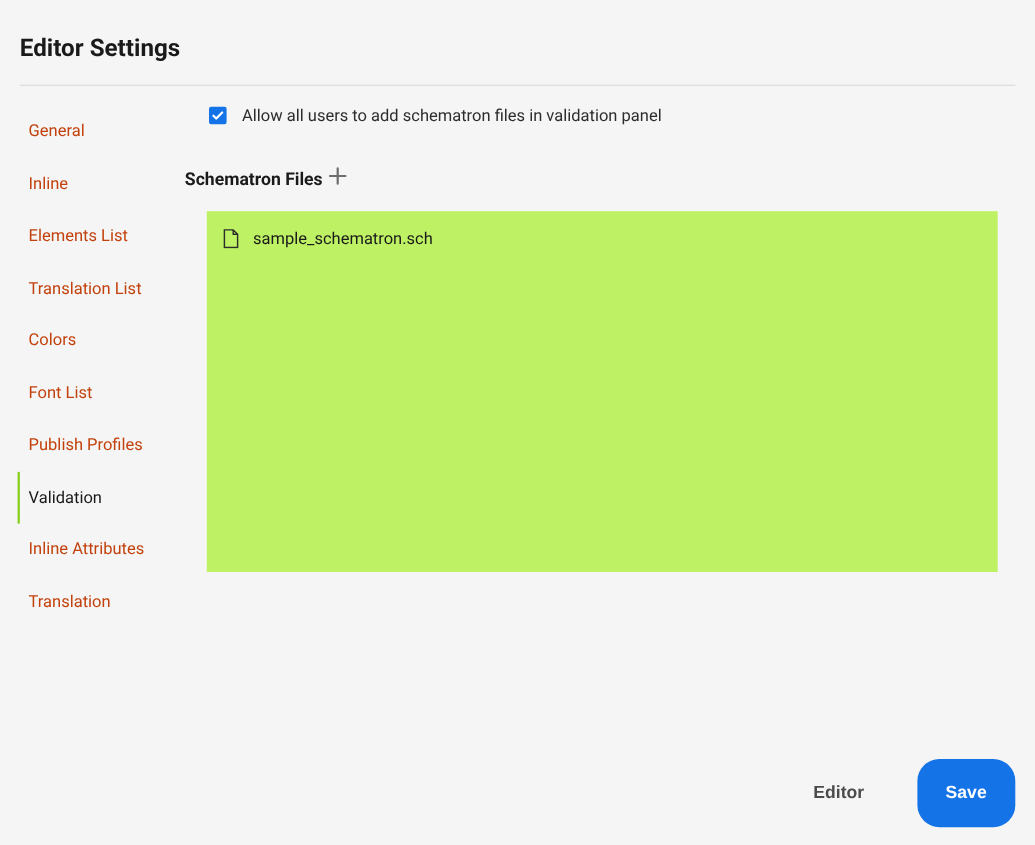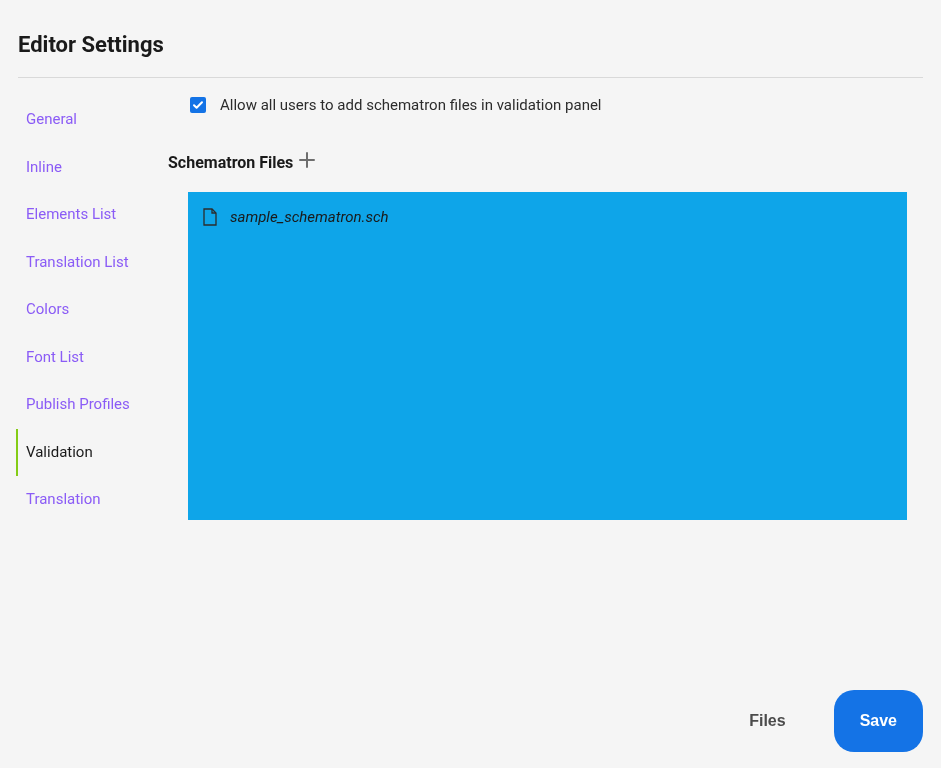--- a/index.html
+++ b/index.html
@@ -27,21 +27,21 @@
   }
   .sidebar {
     width: 152px;
     flex: 0 0 152px;
     display: flex;
     flex-direction: column;
   }
   .sidebar-item {
     padding: 14px 0 14px 10px;
     font-size: 15px;
-    color: #8b5cf6;
+    color: #c2410c;
     cursor: pointer;
     line-height: 1.3;
   }
   .sidebar-item.active {
     color: #1a1a1a;
     border-left: 2px solid #84cc16;
     padding-left: 8px;
   }
   .main {
     flex: 1;
@@ -86,26 +86,25 @@
     width: 28px;
     height: 28px;
     display: flex;
     align-items: center;
     justify-content: center;
     cursor: pointer;
     color: #6e6e6e;
     margin-right: 6px;
   }
   .file-panel {
-    background: #0ea5e9;
+    background: #bef264;
     border: none;
     margin: 0 10px 0 20px;
     min-height: 328px;
     padding: 16px 14px;
-    font-style: italic;
   }
   .file-row {
     display: flex;
     align-items: center;
     font-size: 15px;
     color: #1a1a1a;
   }
   .file-icon {
     display: inline-flex;
     margin-right: 12px;
@@ -148,20 +147,21 @@
 <div class="content-wrap">
   <nav class="sidebar">
     <div class="sidebar-item"><span>General</span></div>
     <div class="sidebar-item"><span>Inline</span></div>
     <div class="sidebar-item"><span>Elements List</span></div>
     <div class="sidebar-item"><span>Translation List</span></div>
     <div class="sidebar-item"><span>Colors</span></div>
     <div class="sidebar-item"><span>Font List</span></div>
     <div class="sidebar-item"><span>Publish Profiles</span></div>
     <div class="sidebar-item active"><span>Validation</span></div>
+    <div class="sidebar-item"><span>Inline Attributes</span></div>
     <div class="sidebar-item"><span>Translation</span></div>
   </nav>
 
   <main class="main">
 
 
     <div class="option-row">
       <span class="checkbox">
         <svg width="12" height="12" viewBox="0 0 12 12">
             <path d="M2 6.2 L4.6 8.8 L10 3.2" stroke="#fff" stroke-width="2" fill="none" stroke-linecap="round" stroke-linejoin="round"></path>
@@ -191,15 +191,15 @@
               </svg>
           </span>
           <span>sample_schematron.sch</span>
         </div>
       </div>
     </div>
   </main>
 </div>
 
 <div class="footer">
-  <button class="btn-cancel">Files</button>
+  <button class="btn-cancel">Editor</button>
   <button class="btn-save">Save</button>
 </div>
 
 </body></html>

